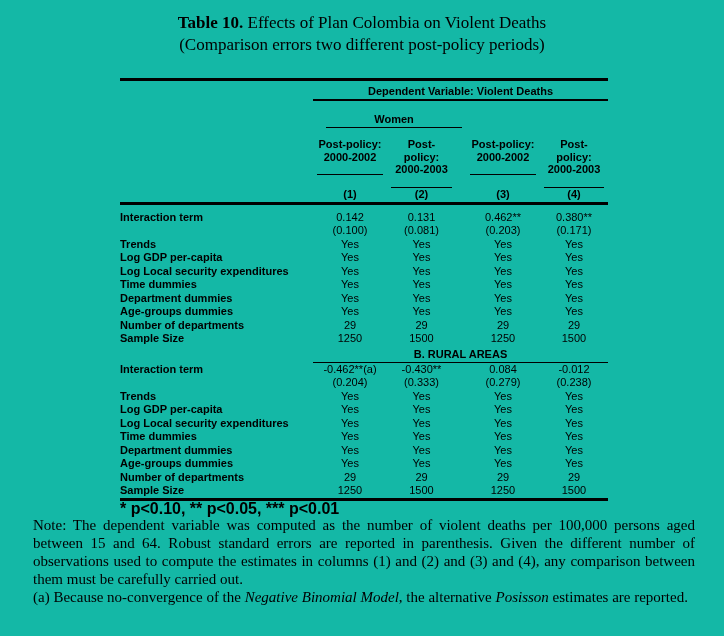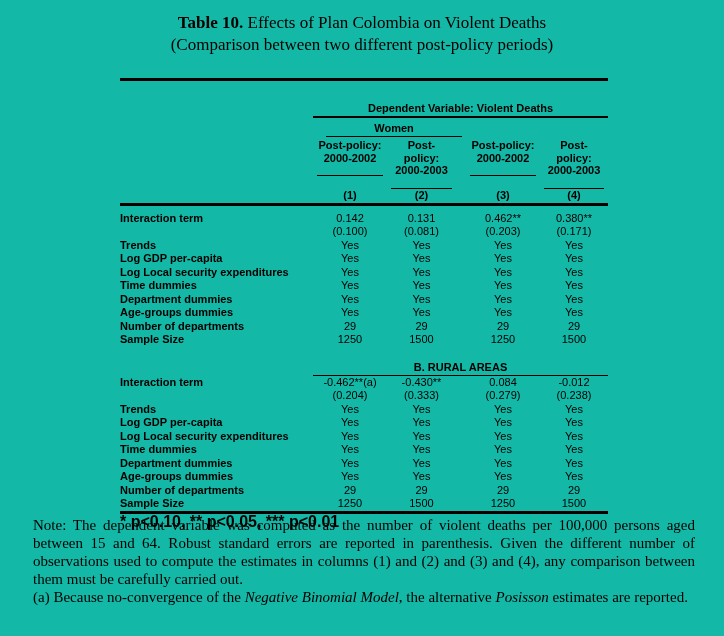--- a/index.html
+++ b/index.html
@@ -21,47 +21,47 @@
   .title-block .bold{font-weight:bold;}
   
   .table-wrap{
     position:absolute;left:120px;top:78px;width:488px;
     border-top:3px solid #000;
     font-size:11px;color:#000;
   }
   .depvar{
     margin-left:193px;width:295px;
     text-align:center;font-weight:bold;
-    padding-top:20px;line-height:15px;
+    padding-top:3px;line-height:15px;
     border-bottom:2px solid #000;
   }
   .group-row{display:flex;margin-top:4px;line-height:13px;}
   .sp-label{width:193px;}
   .group{
     text-align:center;font-weight:bold;
     border-bottom:1px solid #000;padding-bottom:1px;
   }
   .group.men{width:137px;margin:0 3px;}
   .gap10{width:10px;}
-  .group.women{width:136px;margin:0 3px;}
+  .group.women{width:136px;margin:8px 3px;}
   .colhead-row{display:flex;margin-top:2px;line-height:12.5px;}
   .ch{width:74px;}
   .ch.c1{width:69px;}
   .ch.c3{width:68px;}
   .ch .inner{
     margin:0 4px;text-align:center;font-weight:bold;
     border-bottom:1px solid #000;padding-bottom:11px;
   }
   .num-row{display:flex;line-height:13px;font-weight:bold;}
   .num{width:74px;text-align:center;}
   .num.c1{width:69px;}
   .num.c3{width:68px;}
   .thick-rule{margin-top:1px;border-top:3px solid #000;height:0;}
   .panel-a{margin-top:6px;}
-  .panel-b{margin-top:14px;}
+  .panel-b{margin-top:2px;}
   .panel-header{
     margin-left:193px;width:295px;
     text-align:center;font-weight:bold;line-height:13px;
     border-bottom:1px solid #000;padding-bottom:1px;
   }
   .trow{display:flex;line-height:13.5px;}
   .cell{white-space:nowrap;}
   .cell.label{width:193px;font-weight:bold;text-align:left;}
   .cell.val{width:74px;text-align:center;}
   .cell.val.c1{width:69px;}
@@ -81,21 +81,21 @@
   .note p{margin:0;}
   .note i{font-style:italic;}
 </style>
 </head>
 <body>
 
 <div class="page">
 
   <div class="title-block">
     <div><span class="bold">Table 10.</span><span> Effects of Plan Colombia on Violent Deaths</span></div>
-    <div>(Comparison between two different post-policy periods)</div>
+    <div>(Comparison errors two different post-policy periods)</div>
   </div>
 
   <div class="table-wrap">
 
     <div class="depvar">Dependent Variable: Violent Deaths</div>
 
     <div class="group-row">
       <div class="sp-label"></div>
       <div class="gap10"></div>
       <div class="group women">Women</div>

